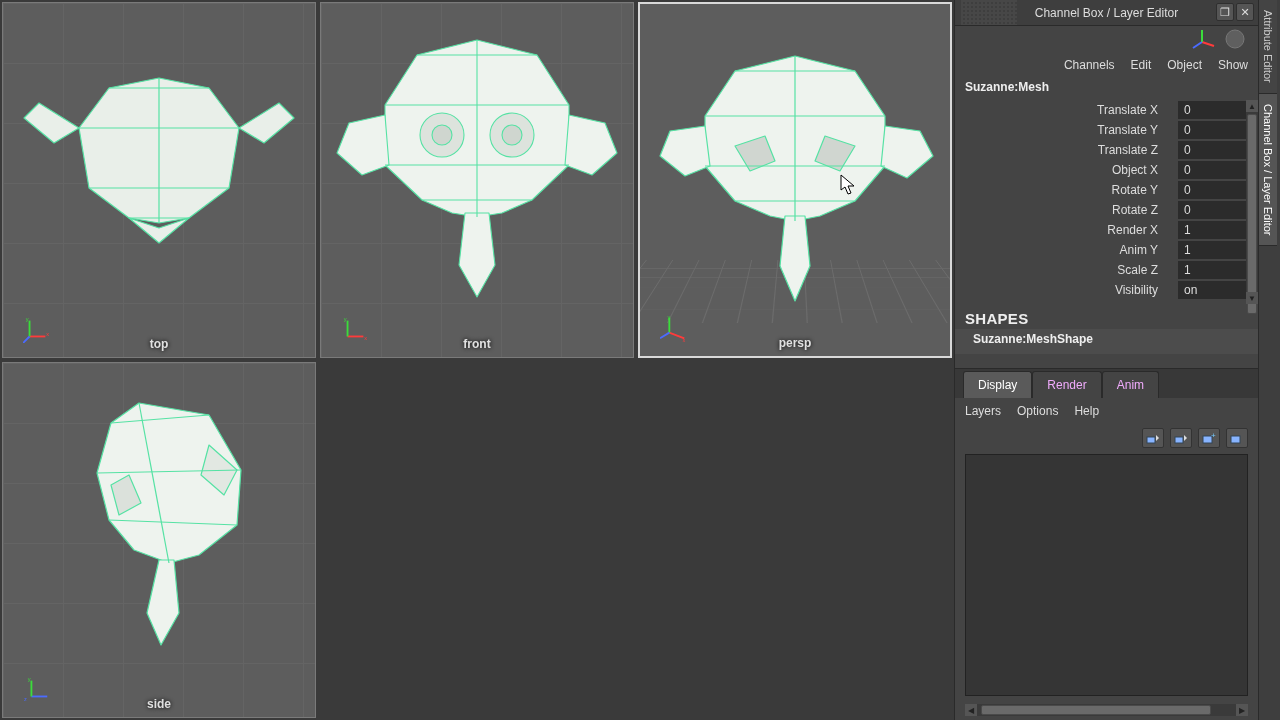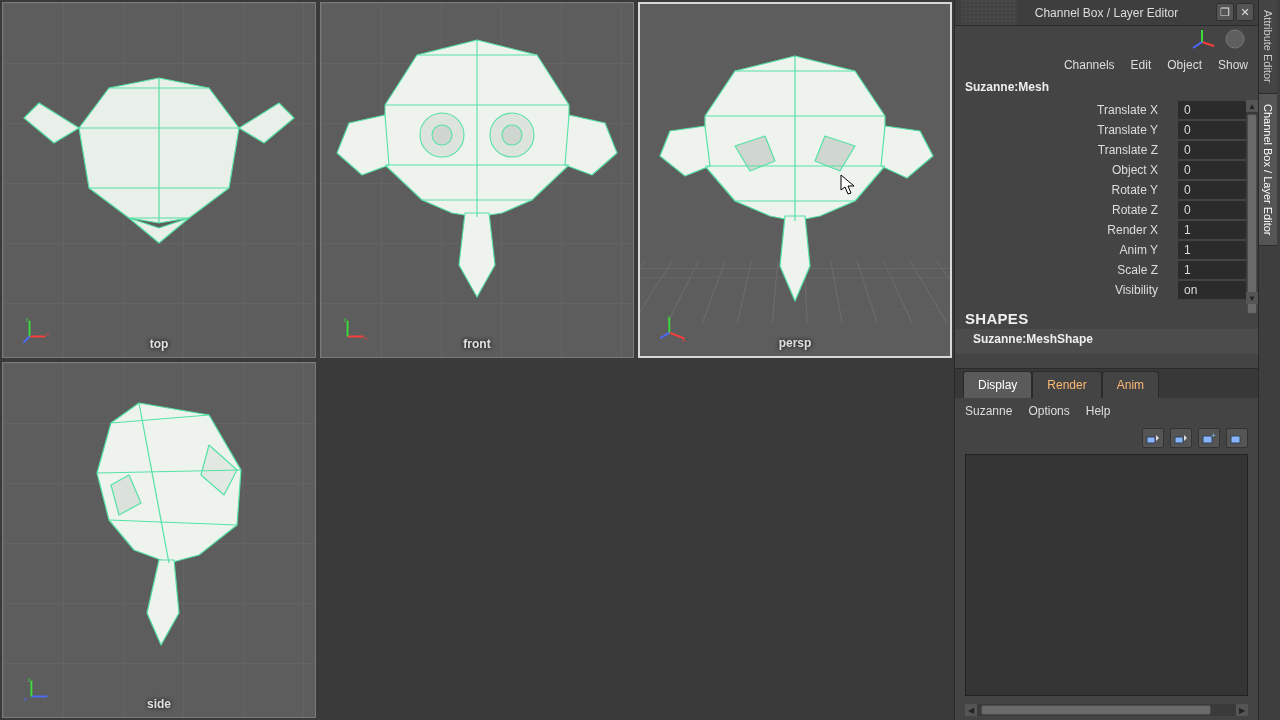--- a/index.html
+++ b/index.html
@@ -61,21 +61,21 @@
 .ch-row .ch-val { width:80px; background:#2b2b2b; height:18px; line-height:18px; padding:0 6px; color:#ddd; border:none; outline:none; font-size:12px; }
 .scrollbar-v { position:absolute; right:0; top:0; bottom:0; width:12px; background:#3a3a3a; }
 .scrollbar-v .up,.scrollbar-v .down{ height:12px; background:#555; display:flex; align-items:center; justify-content:center; font-size:8px; color:#222; }
 .scrollbar-v .down{ position:absolute; bottom:0; left:0; right:0; }
 .scrollbar-v .thumb{ position:absolute; left:1px; right:1px; top:14px; height:200px; background:#6a6a6a; border:1px solid #4a4a4a; border-radius:2px; }
 
 .section-label { padding:6px 10px 2px 10px; font-weight:bold; color:#eee; font-size:15px; letter-spacing:.3px; }
 .shape-name { padding:3px 10px 8px 18px; font-weight:bold; color:#eee; background:#4c4c4c; }
 
 .layer-tabs { display:flex; background:#383838; border-top:1px solid #2a2a2a; height:30px; align-items:flex-end; padding-left:8px; gap:0; }
-.layer-tab { padding:6px 14px 6px 14px; background:#444; color:#fdba74; border:1px solid #2a2a2a; border-bottom:none; border-radius:3px 3px 0 0; cursor:pointer; }
+.layer-tab { padding:6px 14px 6px 14px; background:#444; color:#f0abfc; border:1px solid #2a2a2a; border-bottom:none; border-radius:3px 3px 0 0; cursor:pointer; }
 .layer-tab.active { background:#5a5a5a; color:#fff; }
 
 .layer-menu-row { display:flex; gap:16px; padding:6px 10px; background:#444; }
 .layer-menu-row span{ cursor:pointer; }
 
 .layer-toolbar { display:flex; justify-content:flex-end; gap:6px; padding:4px 10px 6px 10px; background:#444; }
 .tool-btn { width:22px; height:20px; background:#555; border:1px solid #333; border-radius:2px; cursor:pointer; display:flex; align-items:center; justify-content:center; }
 
 .layer-list { flex:1; background:#353535; margin:0 10px 8px 10px; border:1px solid #222; }
 
@@ -299,21 +299,21 @@
 
         <div style="height:14px"></div>
 
         <div class="layer-tabs">
           <div class="layer-tab active">Display</div>
           <div class="layer-tab">Render</div>
           <div class="layer-tab">Anim</div>
         </div>
 
         <div class="layer-menu-row">
-          <span>Suzanne</span>
+          <span>Layers</span>
           <span>Options</span>
           <span>Help</span>
         </div>
 
         <div class="layer-toolbar">
           <div class="tool-btn">
               <svg width="14" height="12" viewBox="0 0 14 12">
                 <rect x="1" y="5" width="8" height="6" fill="#88b4ff" stroke="#345"></rect>
                 <polygon points="10,3 13,6 10,9" fill="#ddd"></polygon>
               </svg>

